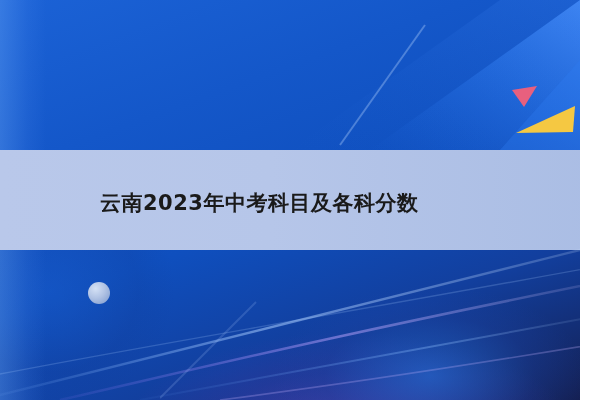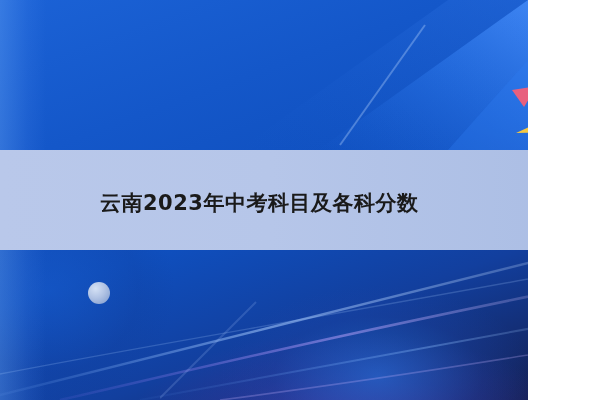--- a/index.html
+++ b/index.html
@@ -2,21 +2,21 @@
 <html><head>
 <meta charset="utf-8">
 <style>
   html, body {
     margin: 0;
     padding: 0;
     background: #ffffff;
   }
   #canvas {
     position: relative;
-    width: 528px;
+    width: 580px;
     height: 400px;
     overflow: hidden;
     font-family: "Liberation Sans", sans-serif;
     background: #1257c9;
   }
 
   
   .bg-base {
     position: absolute;
     inset: 0;

